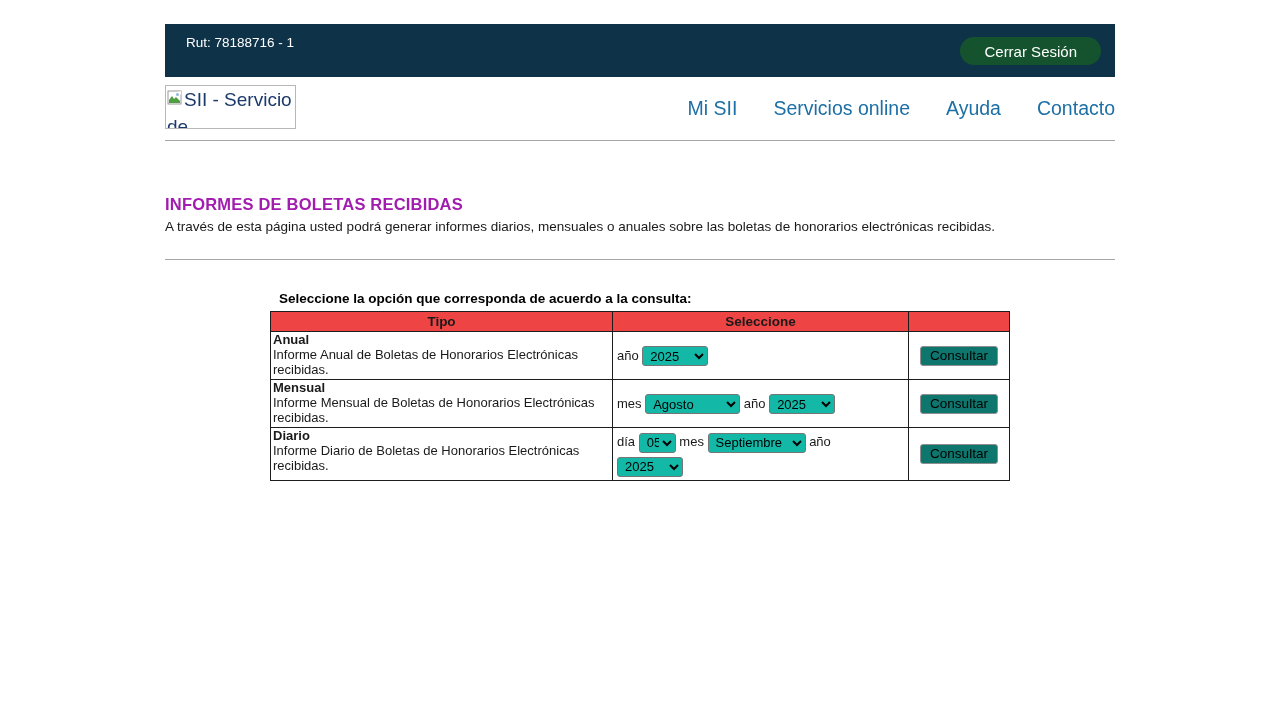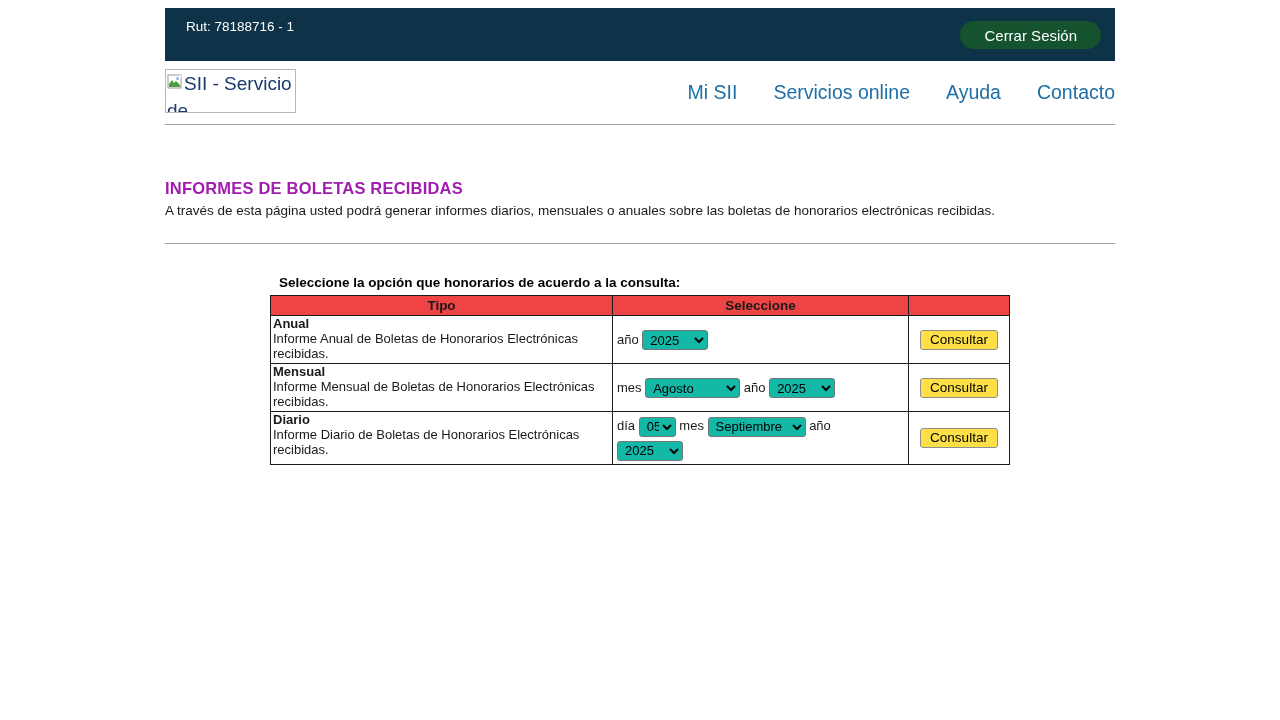--- a/index.html
+++ b/index.html
@@ -5,21 +5,21 @@
   * { box-sizing: border-box; }
   html, body { background: #ffffff; }
   body {
     margin: 8px;
     font-family: "Liberation Sans", sans-serif;
     color: #1a1a1a;
     width: 1264px;
     height: 704px;
     overflow: hidden;
   }
-  .page { width: 950px; margin: 0 auto; }
+  .page { width: 950px; margin: 16px auto; }
 
   
   .topbar {
     position: relative;
     height: 53px;
     background: #0e3248;
   }
   .topbar .rut {
     position: absolute;
     left: 21px; top: 11px;
@@ -147,21 +147,21 @@
     padding: 0 0 0 3px;
   }
   .w-year  { width: 66px; }
   .w-month { width: 95px; }
   .w-month-l { width: 98px; }
   .w-day   { width: 37px; }
 
   .consult-btn {
     font-size: 13.5px;
     font-family: "Liberation Sans", sans-serif;
-    background: #fde047;
+    background: #0f766e;
     border: 1px solid #8f8f8f;
     border-radius: 3px;
     padding: 1px 9px 2px 9px;
     color: #000000;
     cursor: pointer;
   }
   .ctl-line { line-height: 24px; }
 </style>
 </head>
 <body>
@@ -187,21 +187,21 @@
       <a>Servicios online</a>
       <a>Ayuda</a>
       <a>Contacto</a>
     </nav>
   </div>
 
   <h1 class="page-title">INFORMES DE BOLETAS RECIBIDAS</h1>
   <div class="page-desc">A través de esta página usted podrá generar informes diarios, mensuales o anuales sobre las boletas de honorarios electrónicas recibidas.</div>
   <hr class="rule">
 
-  <div class="form-heading">Seleccione la opción que honorarios de acuerdo a la consulta:</div>
+  <div class="form-heading">Seleccione la opción que corresponda de acuerdo a la consulta:</div>
 
   <table class="report-table">
     <colgroup>
         <col style="width:342px">
         <col style="width:296px">
         <col style="width:101px">
       </colgroup>
     <thead>
       <tr>
         <th>Tipo</th>

